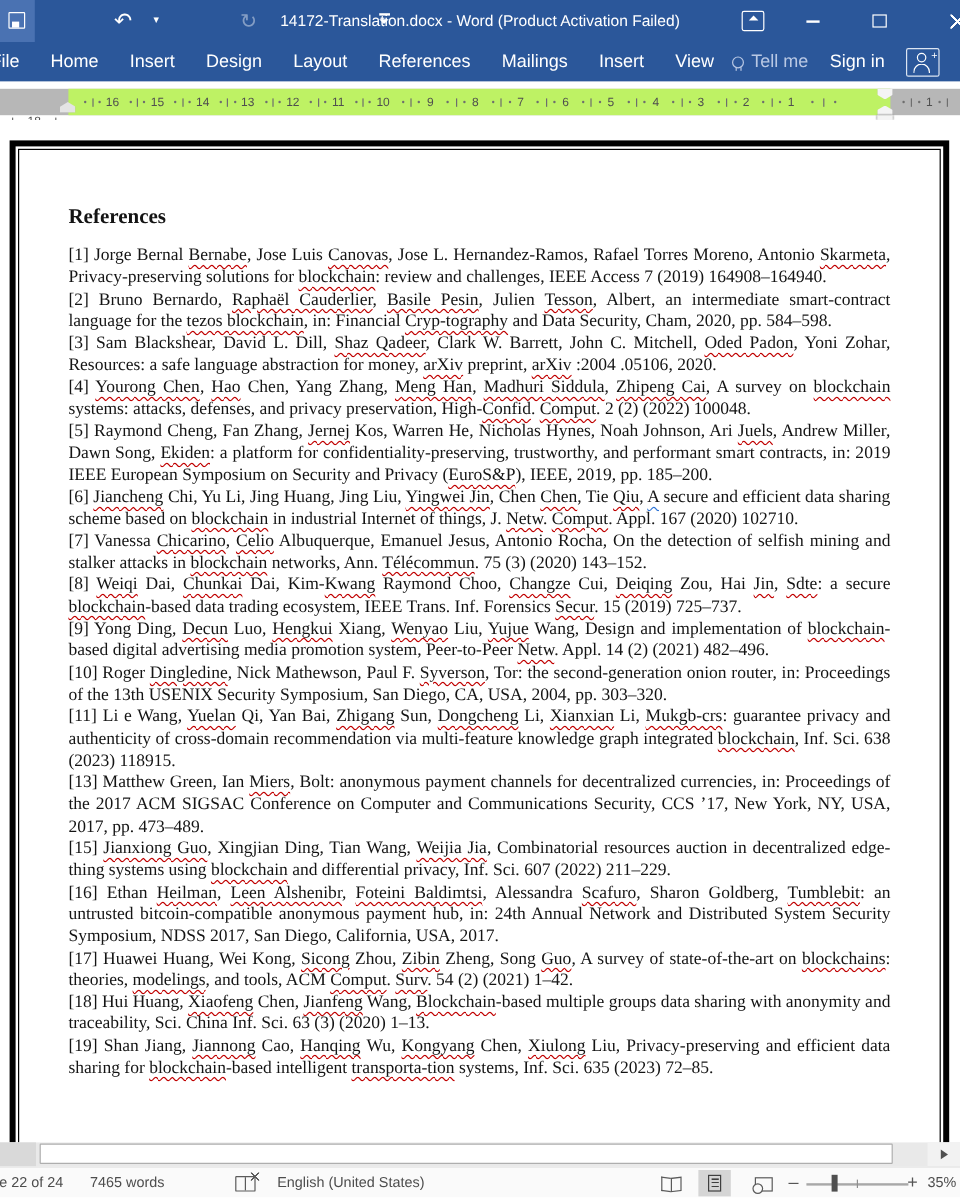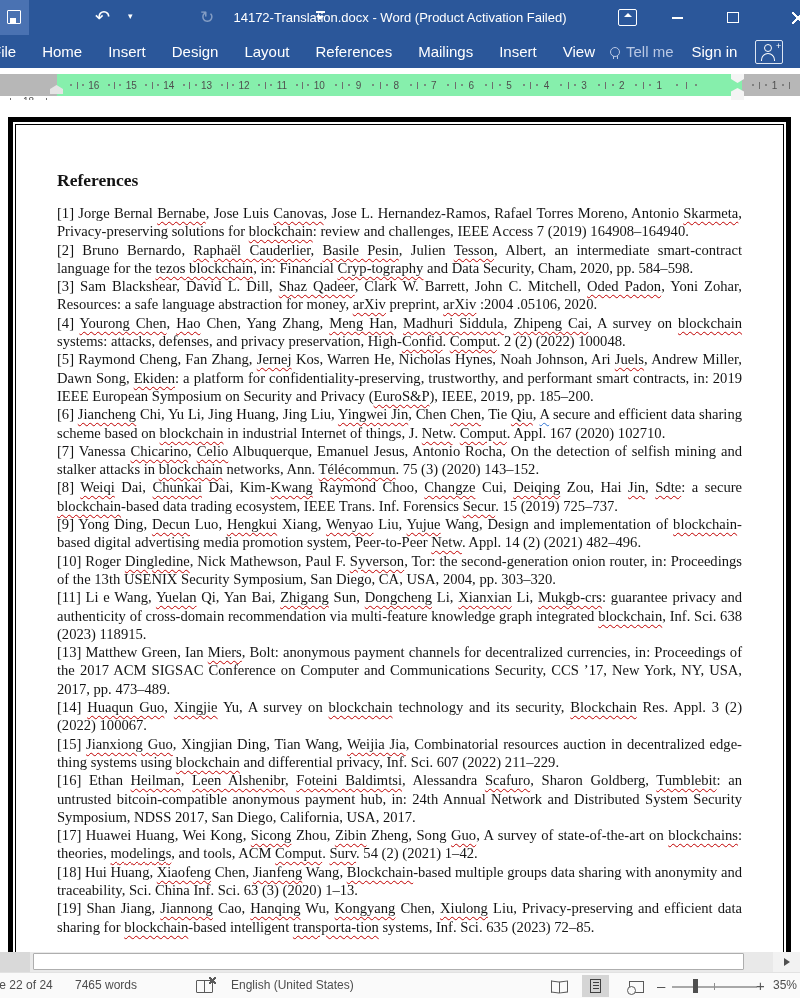--- a/index.html
+++ b/index.html
@@ -38,21 +38,21 @@
   .sharebox{width:26px;height:22px;border:1px solid #dce5f2;border-radius:2px;position:relative;margin-right:6px;}
   .sharebox .head{position:absolute;left:8px;top:3px;width:6px;height:6px;border:1.3px solid #fff;border-radius:50%;}
   .sharebox .body{position:absolute;left:5px;top:12px;width:12px;height:7px;border:1.3px solid #fff;border-bottom:none;border-radius:7px 7px 0 0;}
   .sharebox .plus{position:absolute;right:1px;top:1px;color:#fff;font-size:9px;line-height:9px;}
 
   
   .rulerrow{position:absolute;top:68px;left:0;right:0;height:32px;background:#fff;}
   .ruler{position:absolute;top:6px;left:0;right:0;height:22px;background:#b7b7b7;}
   .r-left{position:absolute;left:0;top:16px;width:57px;height:22px;display:flex;align-items:center;justify-content:center;gap:5px;}
   .r-right{position:absolute;right:0;top:0;width:58px;height:22px;display:flex;align-items:center;justify-content:center;gap:5px;}
-  .r-white{position:absolute;left:57px;width:685px;top:0;height:22px;background:#86efac;display:flex;align-items:center;padding-left:9px;box-sizing:border-box;}
+  .r-white{position:absolute;left:57px;width:685px;top:0;height:22px;background:#bef264;display:flex;align-items:center;padding-left:9px;box-sizing:border-box;}
   .rcell{display:inline-flex;width:37.6px;flex:none;justify-content:space-evenly;align-items:center;height:100%;}
   .rdot{width:2px;height:2px;background:#6e6e6e;border-radius:50%;}
   .rbar{width:1px;height:7px;background:#6e6e6e;}
   .rnum{font-size:10px;color:#4f4f4f;}
   .m-left{position:absolute;left:50px;bottom:2px;width:13px;height:9px;background:#e4e4e4;
     clip-path:polygon(50% 0,100% 45%,100% 100%,0 100%,0 45%);filter:drop-shadow(0 0 .7px #555);}
   .m-first{position:absolute;left:731px;top:0;width:13px;height:9px;background:#f4f4f4;
     clip-path:polygon(0 0,100% 0,100% 55%,50% 100%,0 55%);filter:drop-shadow(0 0 .7px #555);}
   .m-hanggrp{position:absolute;left:731px;bottom:-4px;width:13px;}
   .m-hang{width:13px;height:8px;background:#f4f4f4;clip-path:polygon(50% 0,100% 45%,100% 100%,0 100%,0 45%);filter:drop-shadow(0 0 .7px #555);}
@@ -296,21 +296,20 @@
             <p class="ref"><span>[3] Sam Blackshear, David L. Dill, </span><span class="sp">Shaz Qadeer</span><span>, Clark W. Barrett, John C. Mitchell, </span><span class="sp">Oded Padon</span><span>, Yoni Zohar, Resources: a safe language abstraction for money, </span><span class="sp">arXiv</span><span> preprint, </span><span class="sp">arXiv</span><span> :2004 .05106, 2020.</span></p>
             <p class="ref"><span>[4] </span><span class="sp">Yourong Chen</span><span>, </span><span class="sp">Hao</span><span> Chen, Yang Zhang, </span><span class="sp">Meng Han</span><span>, </span><span class="sp">Madhuri Siddula</span><span>, </span><span class="sp">Zhipeng Cai</span><span>, A survey on </span><span class="sp">blockchain</span><span> systems: attacks, defenses, and privacy preservation, High-</span><span class="sp">Confid</span><span>. </span><span class="sp">Comput</span><span>. 2 (2) (2022) 100048.</span></p>
             <p class="ref"><span>[5] Raymond Cheng, Fan Zhang, </span><span class="sp">Jernej</span><span> Kos, Warren He, Nicholas Hynes, Noah Johnson, Ari </span><span class="sp">Juels</span><span>, Andrew Miller, Dawn Song, </span><span class="sp">Ekiden</span><span>: a platform for confidentiality-preserving, trustworthy, and performant smart contracts, in: 2019 IEEE European Symposium on Security and Privacy (</span><span class="sp">EuroS&amp;P</span><span>), IEEE, 2019, pp. 185–200.</span></p>
             <p class="ref"><span>[6] </span><span class="sp">Jiancheng</span><span> Chi, Yu Li, Jing Huang, Jing Liu, </span><span class="sp">Yingwei Jin</span><span>, Chen </span><span class="sp">Chen</span><span>, Tie </span><span class="sp">Qiu</span><span>, </span><span class="gr">A</span><span> secure and efficient data sharing scheme based on </span><span class="sp">blockchain</span><span> in industrial Internet of things, J. </span><span class="sp">Netw</span><span>. </span><span class="sp">Comput</span><span>. Appl. 167 (2020) 102710.</span></p>
             <p class="ref"><span>[7] Vanessa </span><span class="sp">Chicarino</span><span>, </span><span class="sp">Celio</span><span> Albuquerque, Emanuel Jesus, Antonio Rocha, On the detection of selfish mining and stalker attacks in </span><span class="sp">blockchain</span><span> networks, Ann. </span><span class="sp">Télécommun</span><span>. 75 (3) (2020) 143–152.</span></p>
             <p class="ref"><span>[8] </span><span class="sp">Weiqi</span><span> Dai, </span><span class="sp">Chunkai</span><span> Dai, Kim-</span><span class="sp">Kwang</span><span> Raymond Choo, </span><span class="sp">Changze</span><span> Cui, </span><span class="sp">Deiqing</span><span> Zou, Hai </span><span class="sp">Jin</span><span>, </span><span class="sp">Sdte</span><span>: a secure </span><span class="sp">blockchain</span><span>-based data trading ecosystem, IEEE Trans. Inf. Forensics </span><span class="sp">Secur</span><span>. 15 (2019) 725–737.</span></p>
             <p class="ref"><span>[9] Yong Ding, </span><span class="sp">Decun</span><span> Luo, </span><span class="sp">Hengkui</span><span> Xiang, </span><span class="sp">Wenyao</span><span> Liu, </span><span class="sp">Yujue</span><span> Wang, Design and implementation of </span><span class="sp">blockchain</span><span>-based digital advertising media promotion system, Peer-to-Peer </span><span class="sp">Netw</span><span>. Appl. 14 (2) (2021) 482–496.</span></p>
             <p class="ref"><span>[10] Roger </span><span class="sp">Dingledine</span><span>, Nick Mathewson, Paul F. </span><span class="sp">Syverson</span><span>, Tor: the second-generation onion router, in: Proceedings of the 13th USENIX Security Symposium, San Diego, CA, USA, 2004, pp. 303–320.</span></p>
             <p class="ref"><span>[11] Li e Wang, </span><span class="sp">Yuelan</span><span> Qi, Yan Bai, </span><span class="sp">Zhigang</span><span> Sun, </span><span class="sp">Dongcheng</span><span> Li, </span><span class="sp">Xianxian</span><span> Li, </span><span class="sp">Mukgb-crs</span><span>: guarantee privacy and authenticity of cross-domain recommendation via multi-feature knowledge graph integrated </span><span class="sp">blockchain</span><span>, Inf. Sci. 638 (2023) 118915.</span></p>
             <p class="ref"><span>[13] Matthew Green, Ian </span><span class="sp">Miers</span><span>, Bolt: anonymous payment channels for decentralized currencies, in: Proceedings of the 2017 ACM SIGSAC Conference on Computer and Communications Security, CCS ’17, New York, NY, USA, 2017, pp. 473–489.</span></p>
-            <p class="ref"><span>[14] </span><span class="sp">Huaqun Guo</span><span>, </span><span class="sp">Xingjie</span><span> Yu, A survey on </span><span class="sp">blockchain</span><span> technology and its security, </span><span class="sp">Blockchain</span><span> Res. Appl. 3 (2) (2022) 100067.</span></p>
             <p class="ref"><span>[15] </span><span class="sp">Jianxiong Guo</span><span>, Xingjian Ding, Tian Wang, </span><span class="sp">Weijia Jia</span><span>, Combinatorial resources auction in decentralized edge-thing systems using </span><span class="sp">blockchain</span><span> and differential privacy, Inf. Sci. 607 (2022) 211–229.</span></p>
             <p class="ref"><span>[16] Ethan </span><span class="sp">Heilman</span><span>, </span><span class="sp">Leen Alshenibr</span><span>, </span><span class="sp">Foteini Baldimtsi</span><span>, Alessandra </span><span class="sp">Scafuro</span><span>, Sharon Goldberg, </span><span class="sp">Tumblebit</span><span>: an untrusted bitcoin-compatible anonymous payment hub, in: 24th Annual Network and Distributed System Security Symposium, NDSS 2017, San Diego, California, USA, 2017.</span></p>
             <p class="ref"><span>[17] Huawei Huang, Wei Kong, </span><span class="sp">Sicong</span><span> Zhou, </span><span class="sp">Zibin</span><span> Zheng, Song </span><span class="sp">Guo</span><span>, A survey of state-of-the-art on </span><span class="sp">blockchains</span><span>: theories, </span><span class="sp">modelings</span><span>, and tools, ACM </span><span class="sp">Comput</span><span>. </span><span class="sp">Surv</span><span>. 54 (2) (2021) 1–42.</span></p>
             <p class="ref"><span>[18] Hui Huang, </span><span class="sp">Xiaofeng</span><span> Chen, </span><span class="sp">Jianfeng</span><span> Wang, </span><span class="sp">Blockchain</span><span>-based multiple groups data sharing with anonymity and traceability, Sci. China Inf. Sci. 63 (3) (2020) 1–13.</span></p>
             <p class="ref"><span>[19] Shan Jiang, </span><span class="sp">Jiannong</span><span> Cao, </span><span class="sp">Hanqing</span><span> Wu, </span><span class="sp">Kongyang</span><span> Chen, </span><span class="sp">Xiulong</span><span> Liu, Privacy-preserving and efficient data sharing for </span><span class="sp">blockchain</span><span>-based intelligent </span><span class="sp">transporta-tion</span><span> systems, Inf. Sci. 635 (2023) 72–85.</span></p>
           </div>
       </div>
     </div>
   </div>
 </div>

